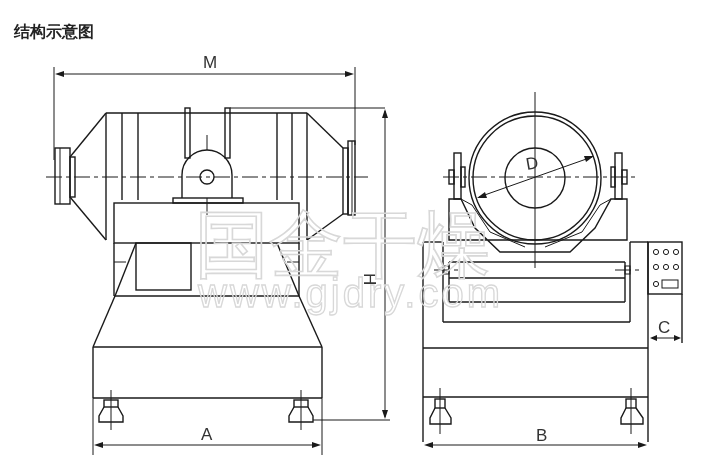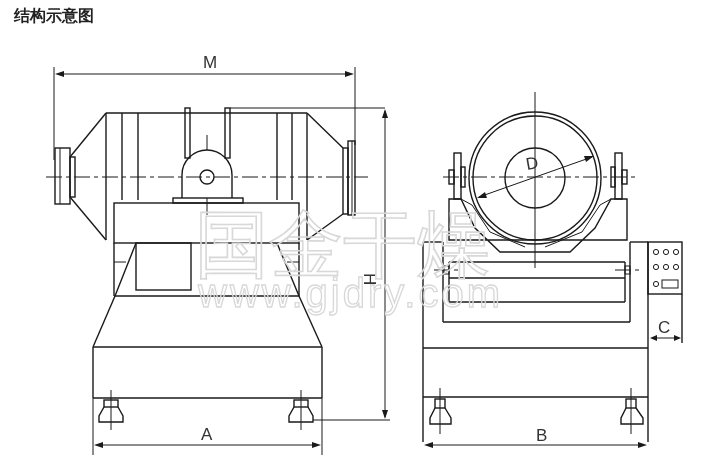--- a/index.html
+++ b/index.html
@@ -1,17 +1,17 @@
 <!DOCTYPE html>
 <html><head>
 <meta charset="utf-8">
 <style>
   html, body { margin: 0; padding: 0; background: #ffffff; }
   body { width: 716px; height: 467px; position: relative; overflow: hidden; font-family: "DejaVu Sans", sans-serif; }
-  .title { position: absolute; left: 14px; top: 6px; font-size: 16px; font-weight: bold; color: #222; letter-spacing: 0px; }
+  .title { position: absolute; left: 14px; top: 22px; font-size: 16px; font-weight: bold; color: #222; letter-spacing: 0px; }
   svg { position: absolute; left: 0; top: 0; }
   .ln { stroke: #1a1a1a; stroke-width: 1.4; fill: none; }
   .thin { stroke: #1a1a1a; stroke-width: 1; fill: none; }
   .cl { stroke: #1a1a1a; stroke-width: 1; fill: none; stroke-dasharray: 16 4 4 4; }
   .dimtxt { font-family: "Liberation Sans", sans-serif; font-size: 17px; fill: #333; }
   .wm { font-family: "DejaVu Sans", sans-serif; fill: none; stroke: #d8d8d8; stroke-width: 1.6; }
   .wm2 { font-family: "Liberation Sans", sans-serif; fill: none; stroke: #d8d8d8; stroke-width: 1.3; }
 </style>
 </head>
 <body>

